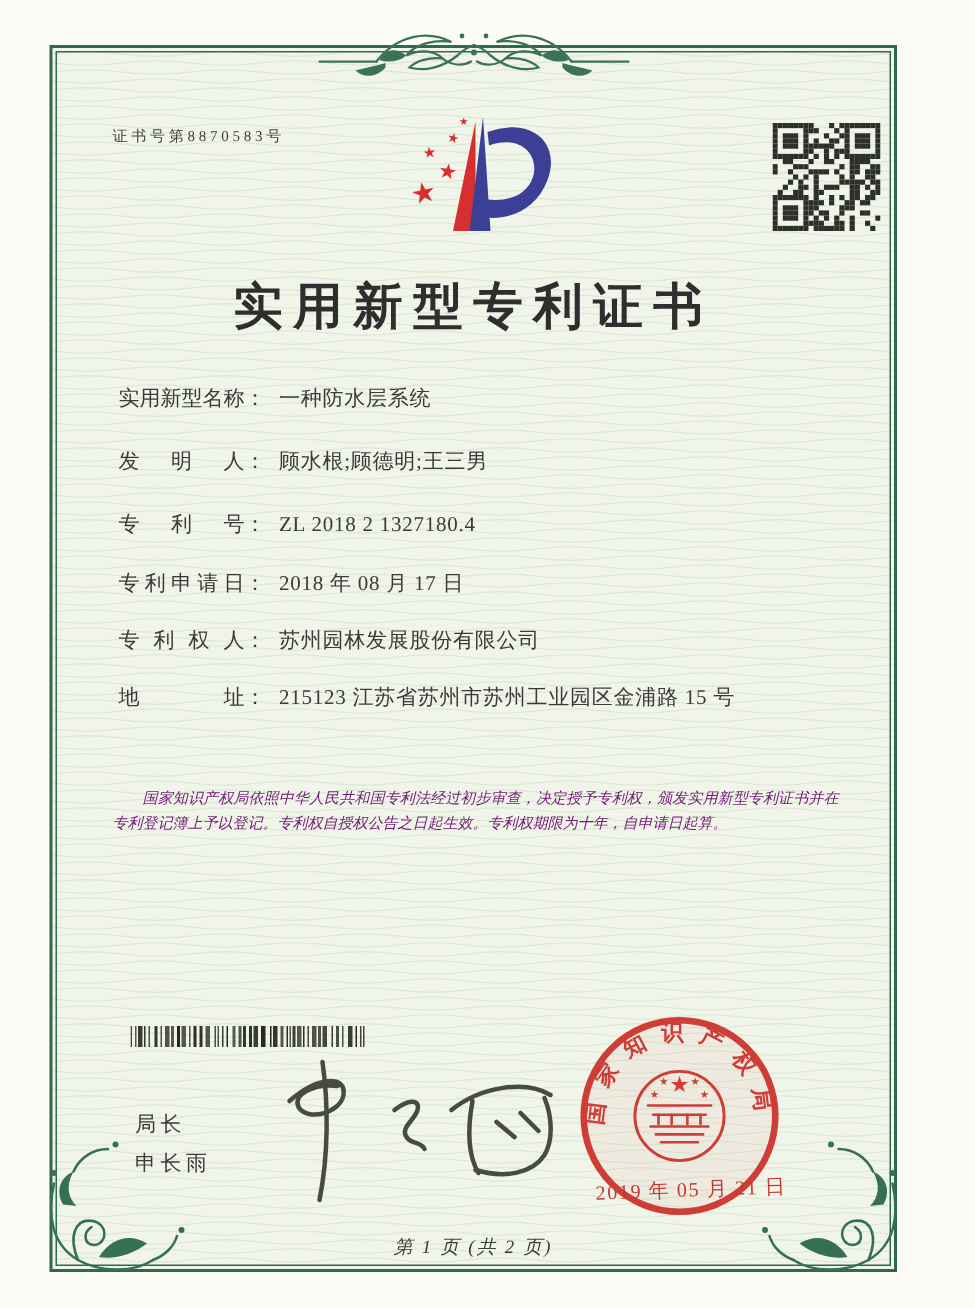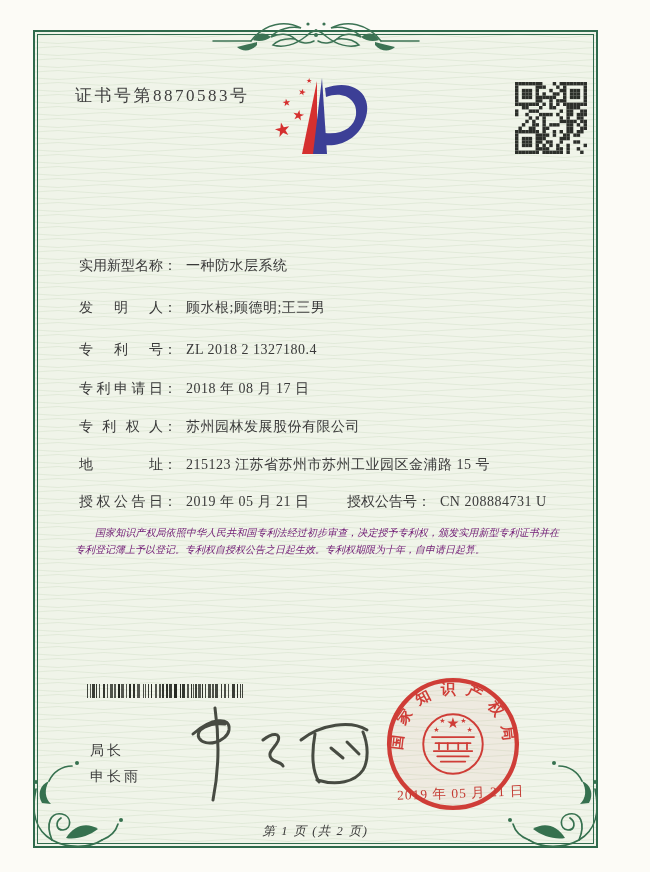--- a/index.html
+++ b/index.html
@@ -2,21 +2,21 @@
 <html><head>
 <meta charset="utf-8">
 <style>
   html,body{margin:0;padding:0;}
   body{width:650px;height:872px;background:#f4f2ec;font-family:"Liberation Serif","DejaVu Serif",serif;}
   .page{position:relative;width:650px;height:872px;background:#fcfbf6;overflow:hidden;}
   .cert{position:absolute;left:33px;top:30px;width:561px;height:814px;background:#f0f4e9;border:2px solid #2f6a4c;}
   .cert-inner{position:absolute;inset:2px;border:1px solid #2f6a4c;pointer-events:none;z-index:3;}
   .waves{position:absolute;inset:0;z-index:0;}
   .content{position:absolute;inset:0;z-index:2;}
-  .cert-number{position:absolute;left:40px;top:52px;font-size:17px;letter-spacing:2.5px;color:#3f3f3f;}
+  .cert-number{position:absolute;left:40px;top:52px;font-size:10px;letter-spacing:2.5px;color:#3f3f3f;}
   .logo{position:absolute;left:233px;top:44px;width:106px;height:82px;}
   .logo .star{position:absolute;color:#d5302f;line-height:1;}
   .qr{position:absolute;left:480px;top:50px;width:72px;height:72px;}
   .title{position:absolute;left:0;top:150px;width:100%;text-align:center;font-size:33px;font-weight:600;letter-spacing:7px;color:#2e2e2e;}
   .frow{position:absolute;left:44px;font-size:14px;color:#3a3a3a;white-space:nowrap;}
   .flabel{display:inline-block;width:84px;text-align:justify;text-align-last:justify;vertical-align:bottom;}
   .fcolon{display:inline-block;margin-right:9px;}
   .fvalue{letter-spacing:.5px;}
   .pair2{margin-left:34px;}
   .paras{position:absolute;left:40px;top:492px;width:484px;font-size:10px;line-height:1.74;color:#701a75;text-align:justify;font-style:italic;}
@@ -465,42 +465,39 @@
           <rect x="27.43" y="68.57" width="3.43" height="3.43" fill="#2c2f2a"></rect>
           <rect x="30.86" y="68.57" width="3.43" height="3.43" fill="#2c2f2a"></rect>
           <rect x="34.29" y="68.57" width="3.43" height="3.43" fill="#2c2f2a"></rect>
           <rect x="37.71" y="68.57" width="3.43" height="3.43" fill="#2c2f2a"></rect>
           <rect x="41.14" y="68.57" width="3.43" height="3.43" fill="#2c2f2a"></rect>
           <rect x="44.57" y="68.57" width="3.43" height="3.43" fill="#2c2f2a"></rect>
           <rect x="51.43" y="68.57" width="3.43" height="3.43" fill="#2c2f2a"></rect>
           <rect x="65.14" y="68.57" width="3.43" height="3.43" fill="#2c2f2a"></rect>
         </svg>
 
+      <div class="title">实用新型专利证书</div>
 
       <div class="frow" style="top:225px">
         <span class="flabel">实用新型名称</span><span class="fcolon">：</span><span class="fvalue">一种防水层系统</span>
       </div>
       <div class="frow" style="top:267px">
         <span class="flabel">发明人</span><span class="fcolon">：</span><span class="fvalue">顾水根;顾德明;王三男</span>
       </div>
       <div class="frow" style="top:309px">
         <span class="flabel">专利号</span><span class="fcolon">：</span><span class="fvalue">ZL 2018 2 1327180.4</span>
       </div>
       <div class="frow" style="top:348px">
         <span class="flabel">专利申请日</span><span class="fcolon">：</span><span class="fvalue">2018 年 08 月 17 日</span>
       </div>
       <div class="frow" style="top:386px">
         <span class="flabel">专利权人</span><span class="fcolon">：</span><span class="fvalue">苏州园林发展股份有限公司</span>
       </div>
       <div class="frow" style="top:424px">
         <span class="flabel">地址</span><span class="fcolon">：</span><span class="fvalue">215123 江苏省苏州市苏州工业园区金浦路 15 号</span>
-      </div>
-      <div class="frow" style="top:461px">
-        <span><span class="flabel">授权公告日</span><span class="fcolon">：</span><span class="fvalue">2019 年 05 月 21 日</span></span>
-        <span class="pair2"><span class="flabel" style="width:70px">授权公告号</span><span class="fcolon">：</span><span class="fvalue">CN 208884731 U</span></span>
       </div>
 
       <div class="paras">
         <p>国家知识产权局依照中华人民共和国专利法经过初步审查，决定授予专利权，颁发实用新型专利证书并在专利登记簿上予以登记。专利权自授权公告之日起生效。专利权期限为十年，自申请日起算。</p>
       </div>
 
       <svg class="barcode" id="barcode" viewBox="0 0 158 14" preserveAspectRatio="none">
           <rect x="0" y="0" width="1" height="14" fill="#23261f" opacity="0.86"></rect>
           <rect x="3" y="0" width="1" height="14" fill="#23261f" opacity="0.76"></rect>
           <rect x="5" y="0" width="3" height="14" fill="#23261f" opacity="0.89"></rect>

